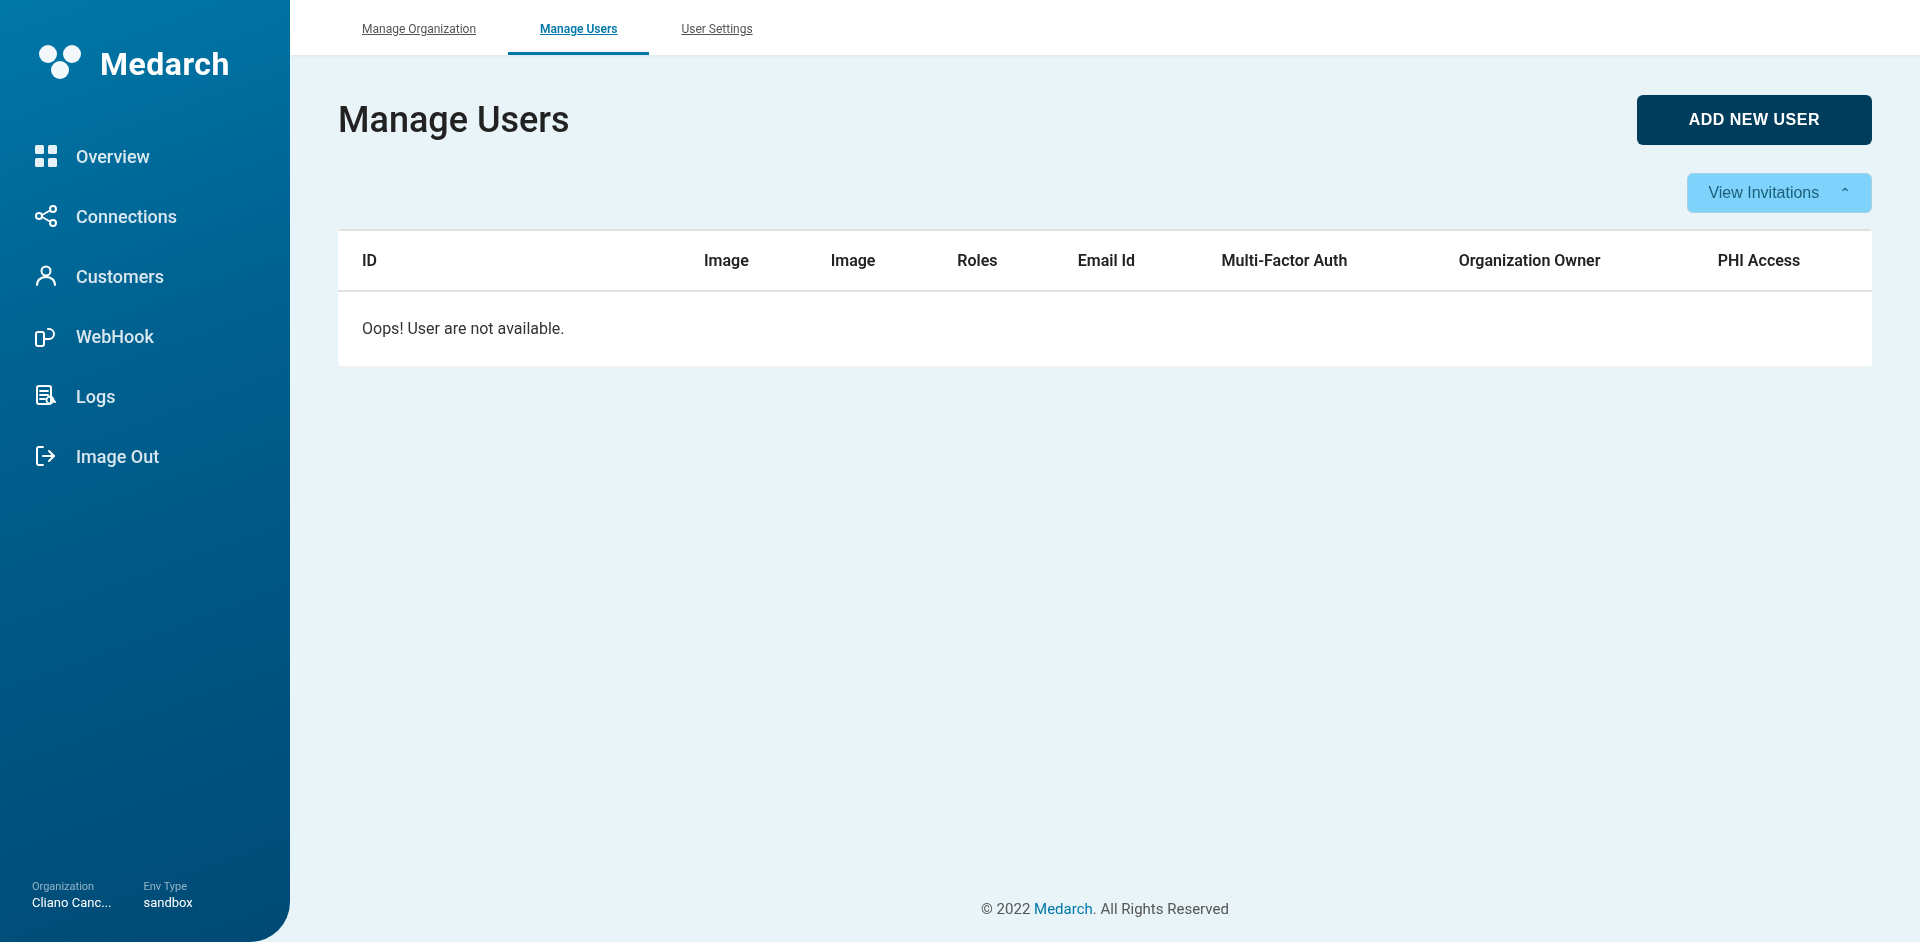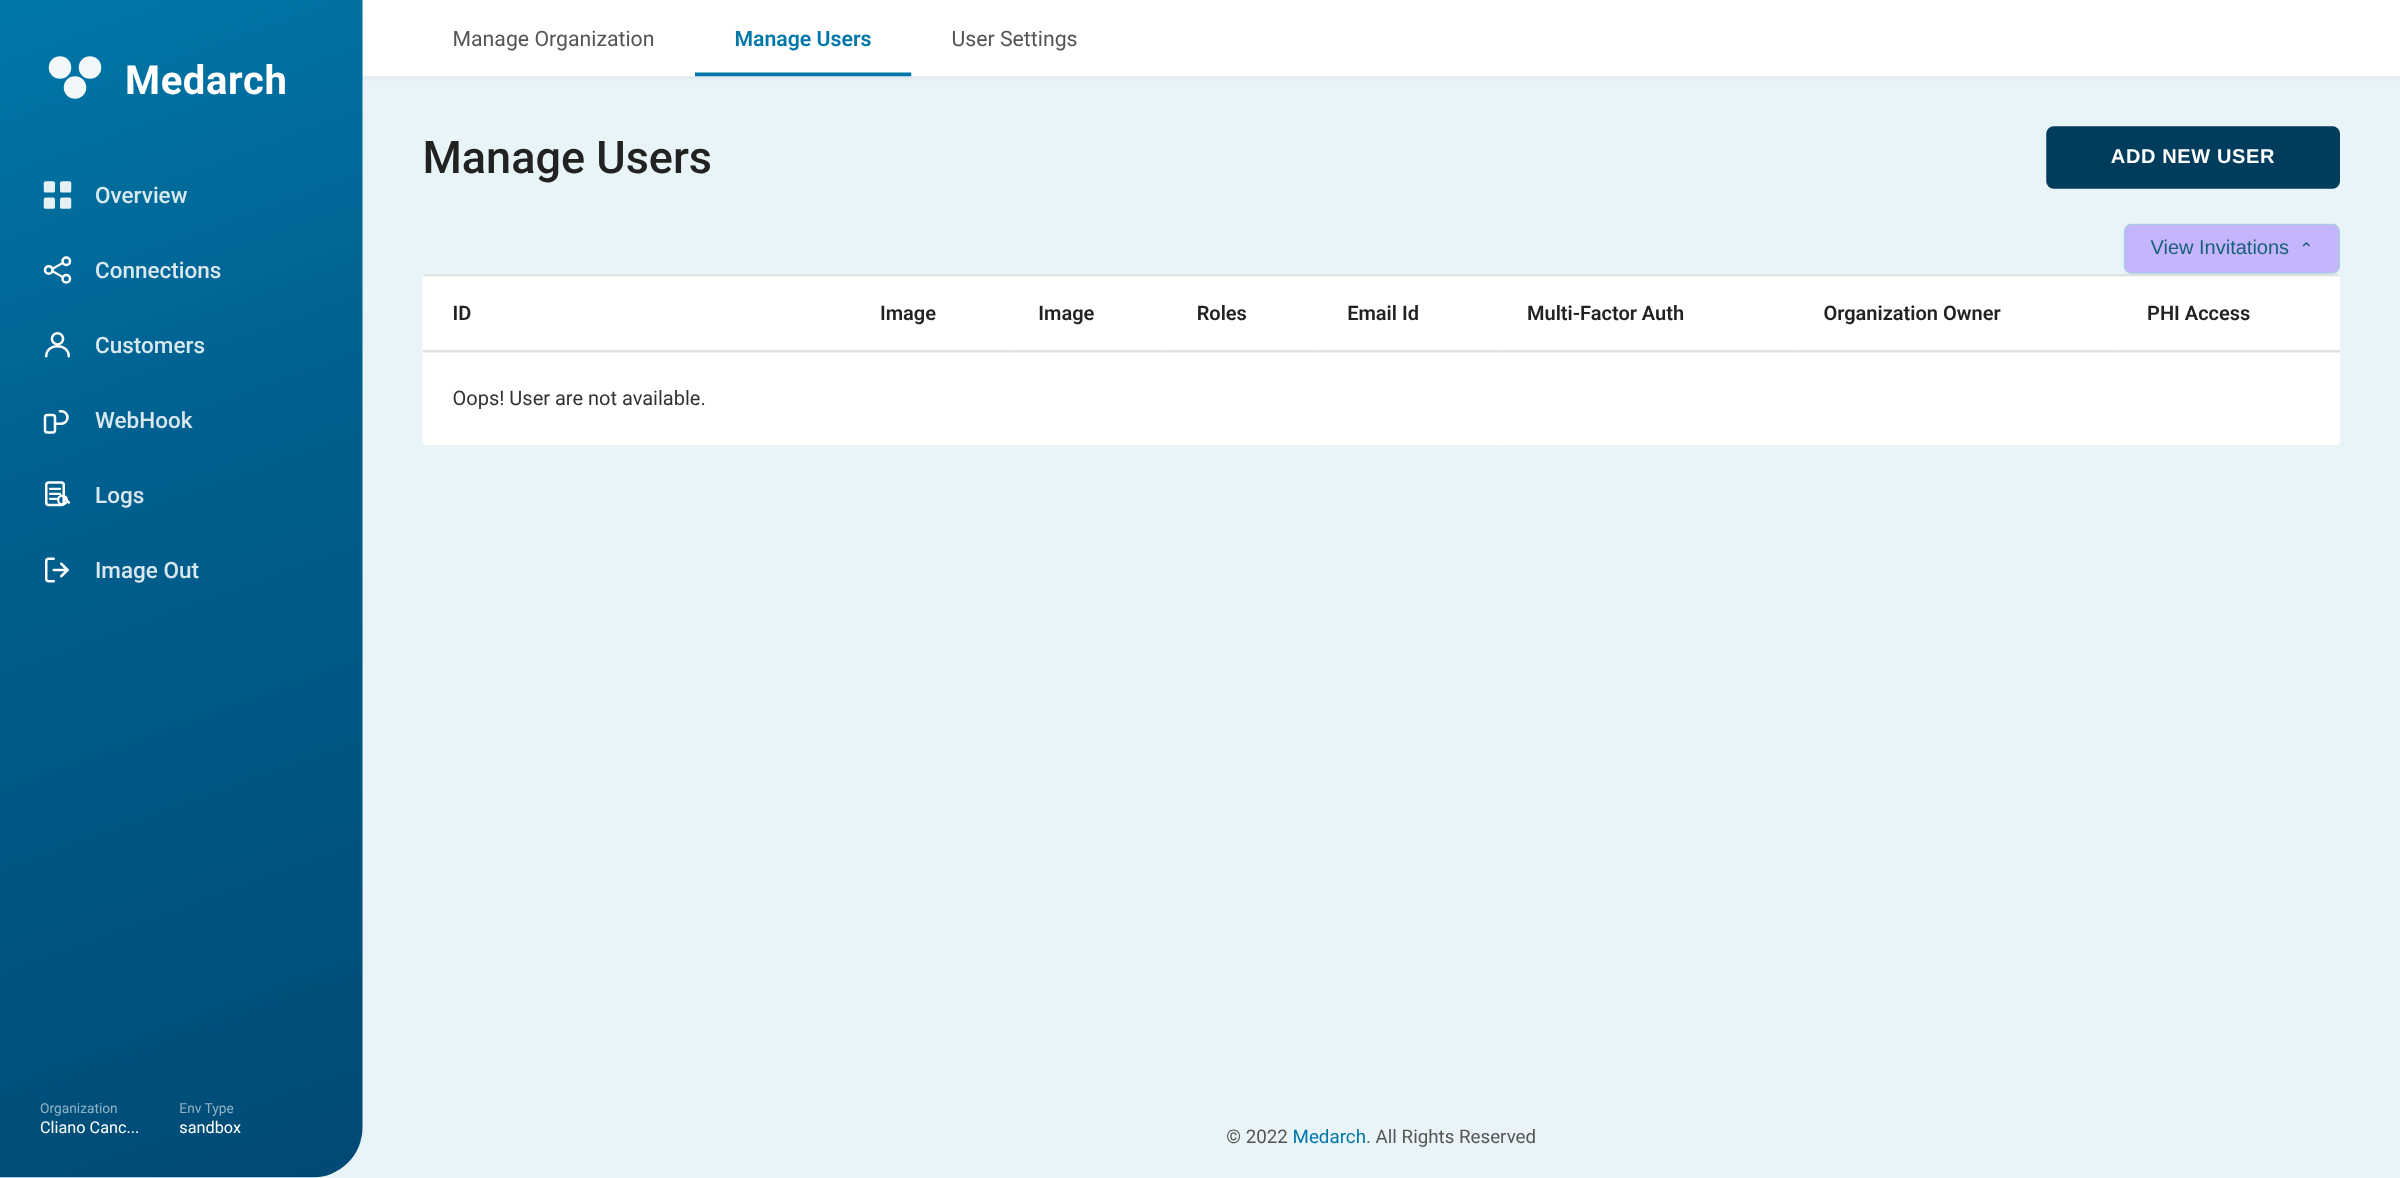--- a/index.html
+++ b/index.html
@@ -72,26 +72,27 @@
       background: white;
       display: flex;
       align-items: flex-end;
       padding: 0 40px;
       gap: 0;
       border-bottom: none;
       box-shadow: 0 1px 3px rgba(0,0,0,0.06);
     }
     .tab {
       padding: 22px 32px 16px 32px;
-      font-size: 17px;
+      font-size: 12px;
       color: #555;
       cursor: pointer;
       border-bottom: 3px solid transparent;
       font-weight: 400;
       white-space: nowrap;
+      text-decoration: underline;
     }
     .tab.active {
       color: #0077a8;
       border-bottom: 3px solid #0077a8;
       font-weight: 600;
     }
 
     
     .content {
       flex: 1;
@@ -125,37 +126,37 @@
 
     
     .invitations-row {
       display: flex;
       justify-content: flex-end;
       margin-bottom: 0;
     }
     .view-invitations-btn {
       display: flex;
       align-items: center;
-      gap: 8px;
-      background: #c4b5fd;
+      gap: 20px;
+      background: #7dd3fc;
       color: #1a5f7a;
       border: 1px solid #a8cfe0;
       padding: 10px 20px;
       font-size: 16px;
       font-weight: 500;
       cursor: pointer;
       border-radius: 6px;
     }
     .view-invitations-btn .chevron { font-size: 14px; }
 
     
     .table-container {
       background: white;
       border-radius: 4px;
-      margin-top: 0;
+      margin-top: 16px;
       overflow: hidden;
     }
     .table {
       width: 100%;
       border-collapse: collapse;
     }
     .table thead tr {
       border-bottom: 2px solid #e0e0e0;
       border-top: 2px solid #e0e0e0;
     }

